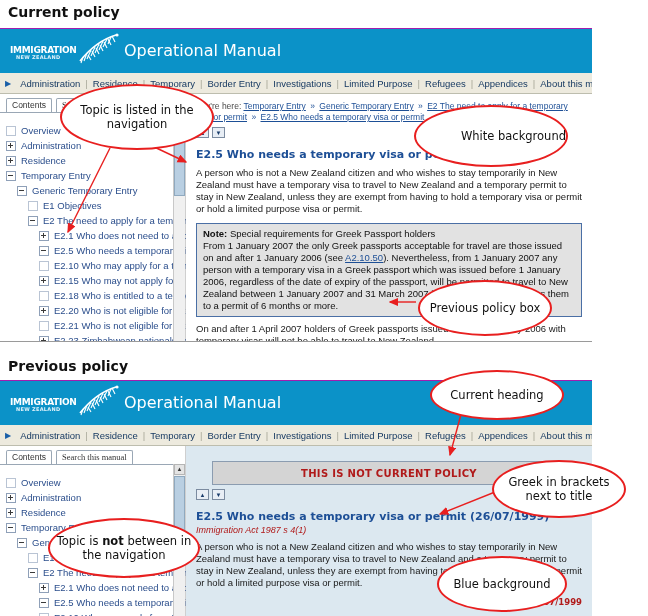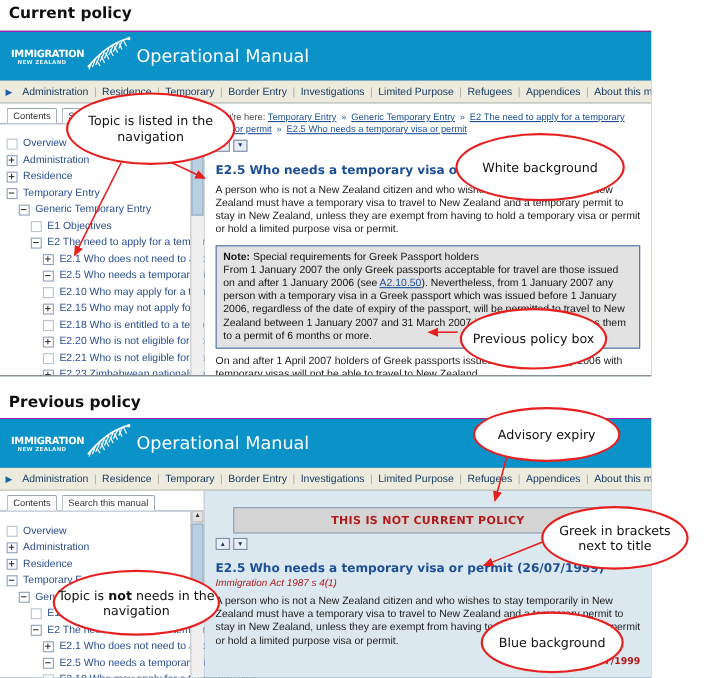--- a/index.html
+++ b/index.html
@@ -114,21 +114,21 @@
     border:1px solid #9aa7b5;
     border-bottom:none;
     background:#fff;
     font-size:8.5px;
     padding:1px 5px 1px 5px;
     color:#333;
     line-height:11px;
     border-radius:2px 2px 0 0;
   }
   .tab.active{background:#fff;font-weight:normal;}
-  .tab + .tab{margin-left:4px;}
+  .tab + .tab{margin-left:4px;font-family:Liberation Serif, serif;}
   .tree{
     padding:10px 0 0 6px;
     position:relative;
   }
   .tnode{
     display:flex;
     align-items:center;
     height:15px;
     white-space:nowrap;
     font-size:9.5px;
@@ -586,35 +586,35 @@
 
   <path d="M470,381 L450,455" stroke="#e81f1f" stroke-width="1.4" fill="none" marker-end="url(#ah)"></path>
 
   <path d="M500,490 L440,514" stroke="#e81f1f" stroke-width="1.4" fill="none" marker-end="url(#ah)"></path>
 </svg>
 
 <div class="ellipse" style="left:60px;top:84px;width:150px;height:62px;">
   <span>Topic is listed in the navigation</span>
 </div>
 
-<div class="ellipse transparent" style="left:414px;top:121px;width:150px;height:58px;background:#ffffff;">
+<div class="ellipse transparent" style="left:414px;top:105px;width:150px;height:58px;background:#ffffff;justify-content:flex-end;">
   <span>White background</span>
 </div>
 
 <div class="ellipse" style="left:418px;top:280px;width:130px;height:52px;">
   <span>Previous policy box</span>
 </div>
 
 <div class="ellipse" style="left:430px;top:370px;width:130px;height:46px;">
-  <span>Advisory expiry</span>
+  <span>Current heading</span>
 </div>
 
 <div class="ellipse" style="left:492px;top:460px;width:130px;height:54px;">
   <span>Greek in brackets next to title</span>
 </div>
 
 <div class="ellipse" style="left:437px;top:556px;width:126px;height:52px;">
   <span>Blue background</span>
 </div>
 
 <div class="ellipse" style="left:48px;top:518px;width:148px;height:56px;">
-  <span><span>Topic is </span><b>not</b><span> needs in the navigation</span></span>
+  <span><span>Topic is </span><b>not</b><span> between in the navigation</span></span>
 </div>
 
 </body></html>

